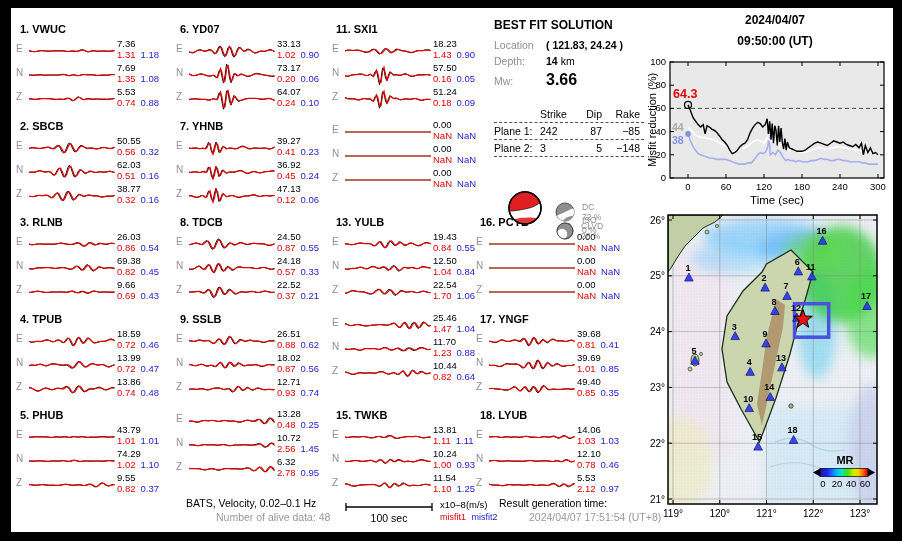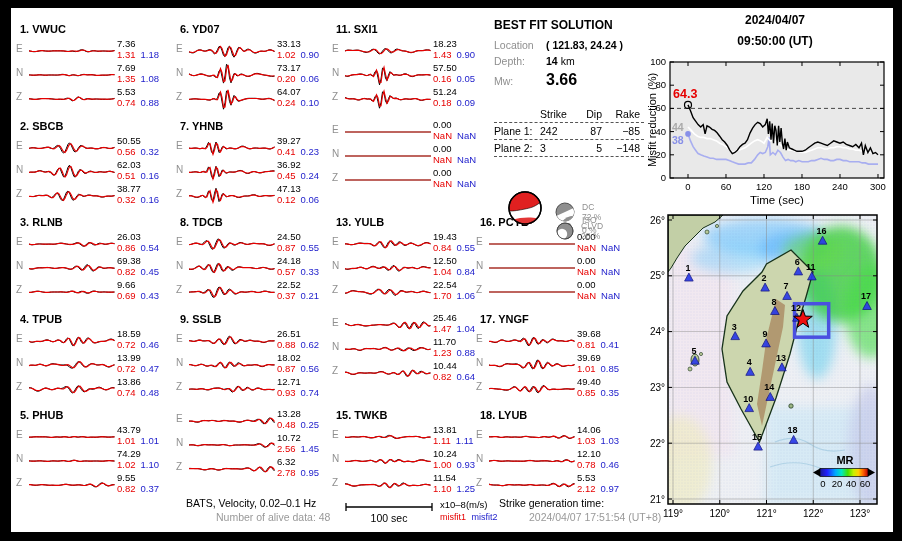--- a/index.html
+++ b/index.html
@@ -996,15 +996,15 @@
     <line x1="2" y1="6" x2="88" y2="6" stroke="#000" stroke-width="1.3"></line>
     <line x1="2" y1="2" x2="2" y2="10" stroke="#000" stroke-width="1.3"></line>
     <line x1="88" y1="2" x2="88" y2="10" stroke="#000" stroke-width="1.3"></line>
   </svg>
   <div class="footnote" style="left:344px;top:512px;width:90px;text-align:center;">100 sec</div>
   <div class="footnote" id="unit-label" style="left:440px;top:499px;">x10–8(m/s)</div>
   <div class="footnote" id="misfit-legend" style="left:440px;top:512px;">
     <span class="m1">misfit1</span>
     <span class="m2" style="margin-left:3px;">misfit2</span>
   </div>
-  <div class="footnote" style="left:499px;top:497px;">Strike generation time:</div>
+  <div class="footnote" style="left:499px;top:497px;">Result generation time:</div>
   <div class="footnote gray" style="left:499px;top:511px;">2024/04/07 17:51:54 (UT+8)</div>
 </div>
 
 </body></html>

